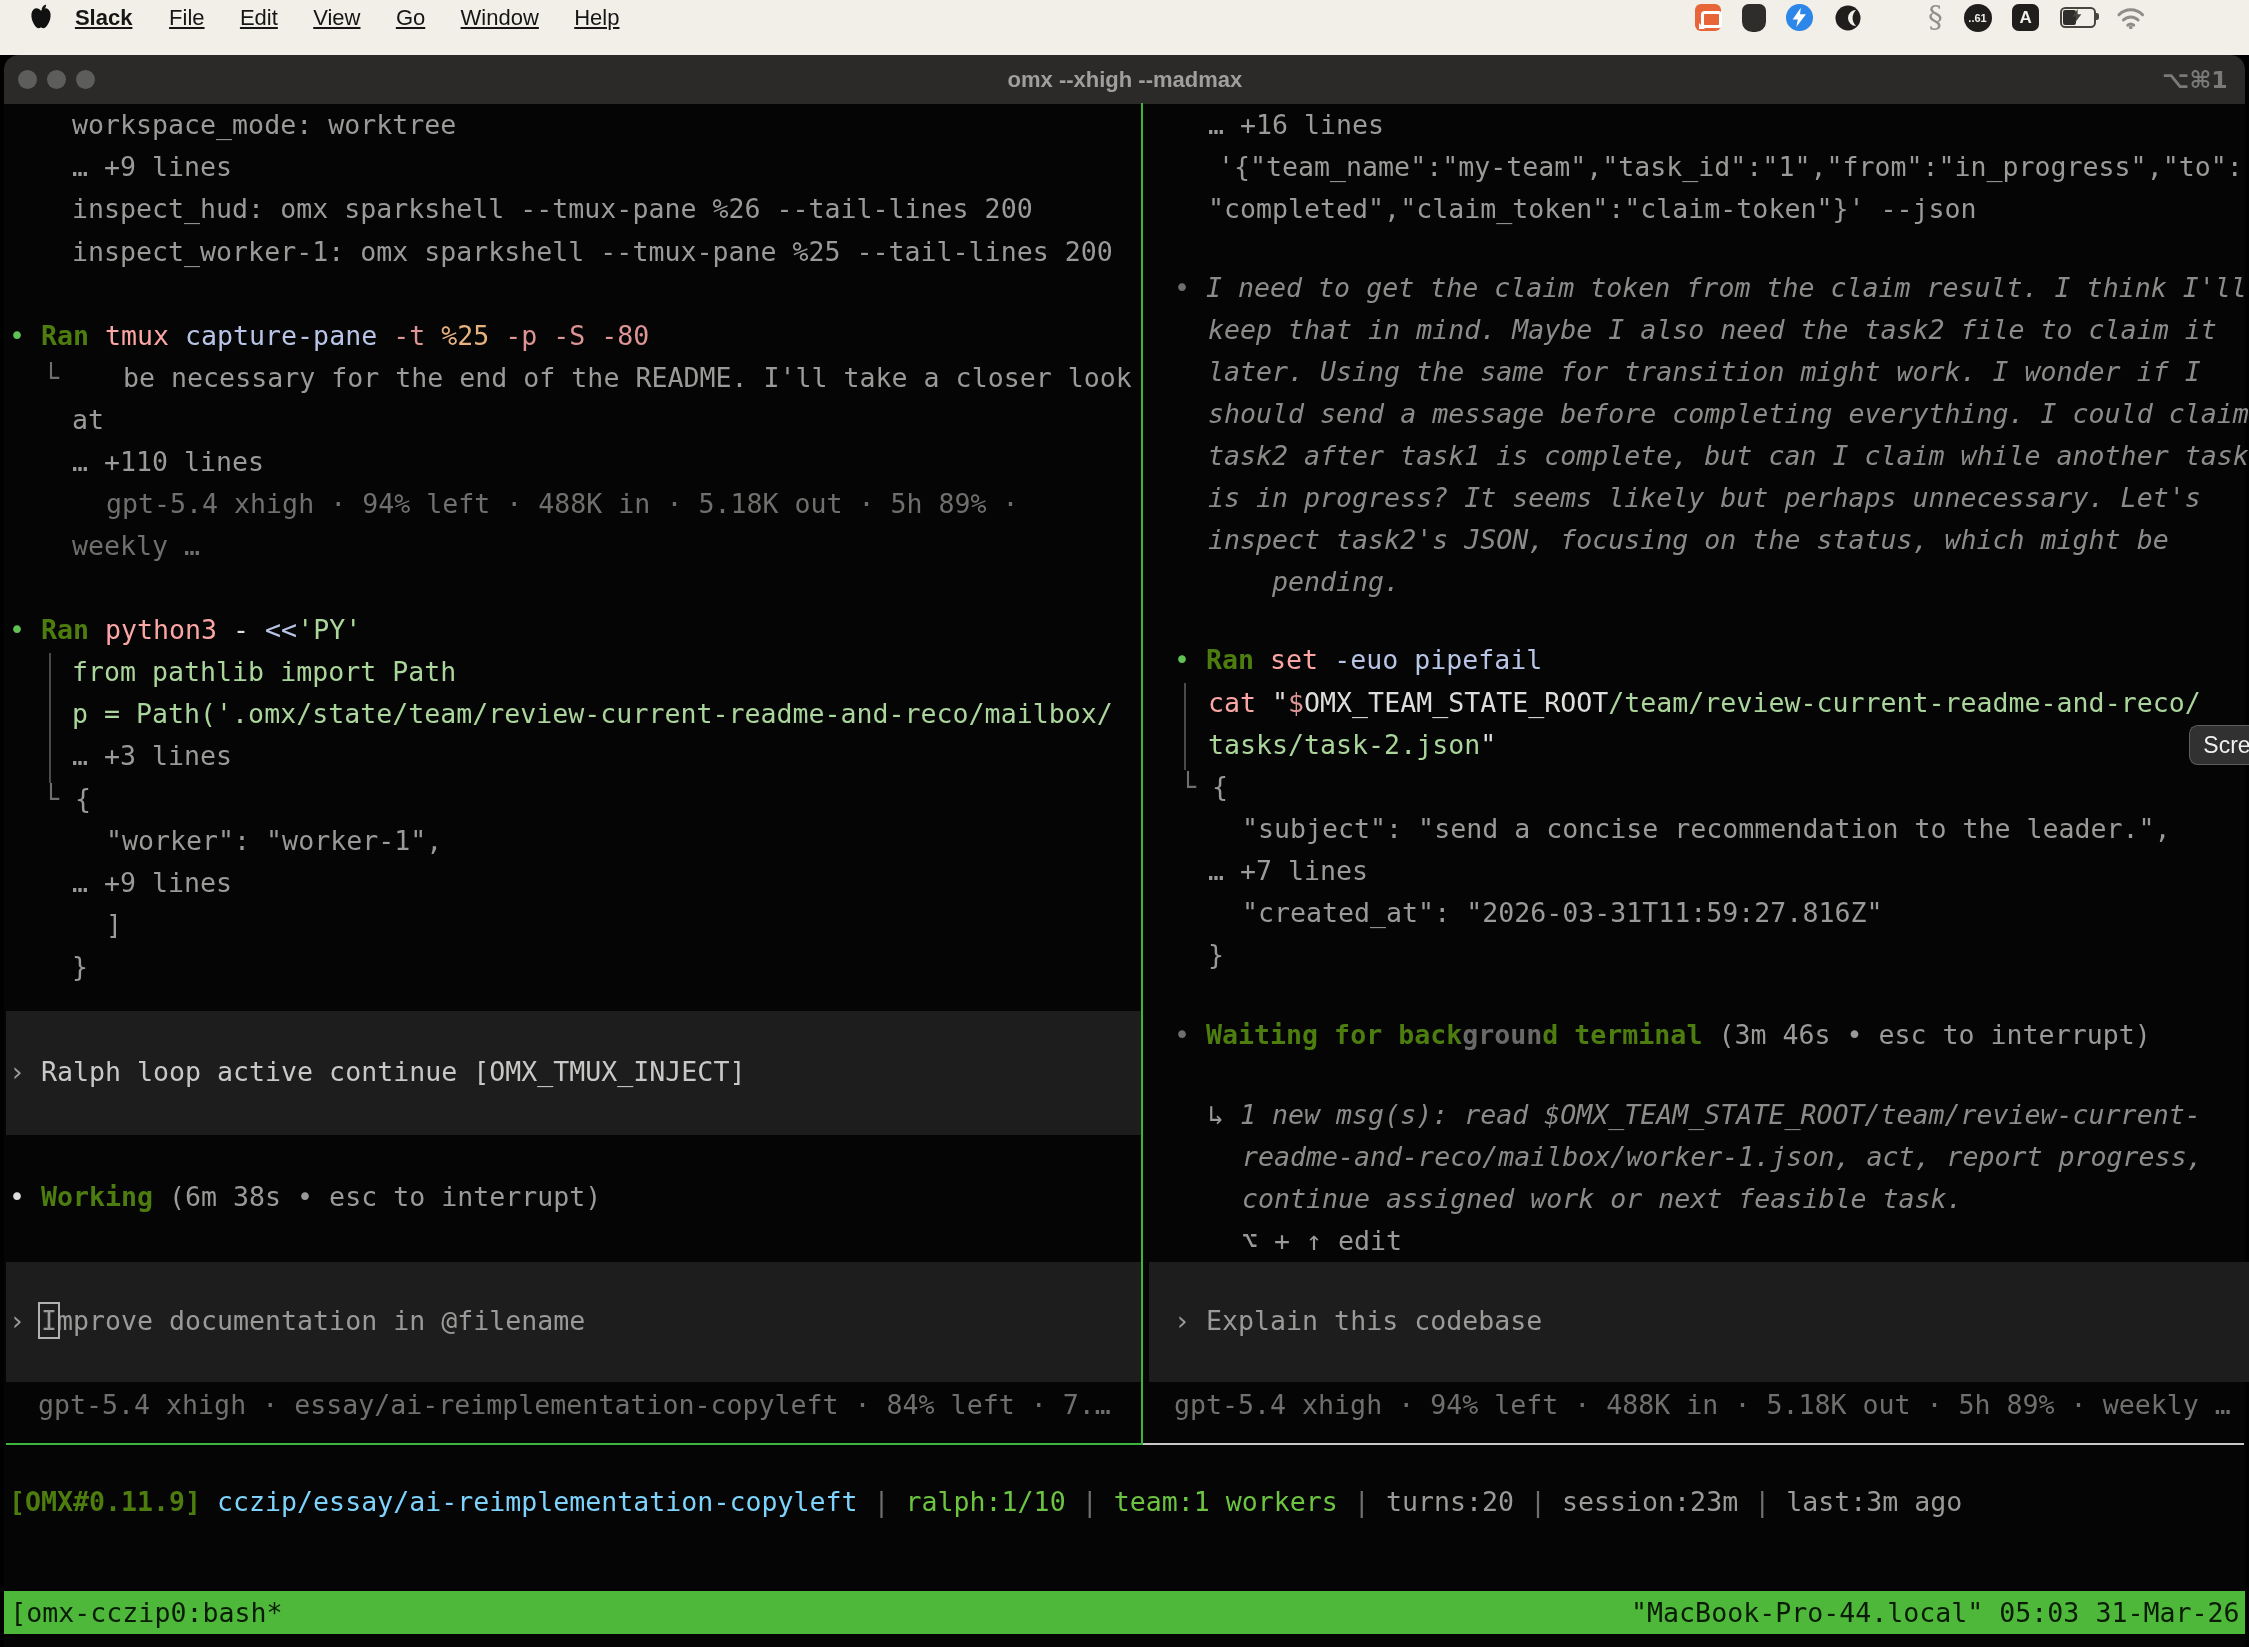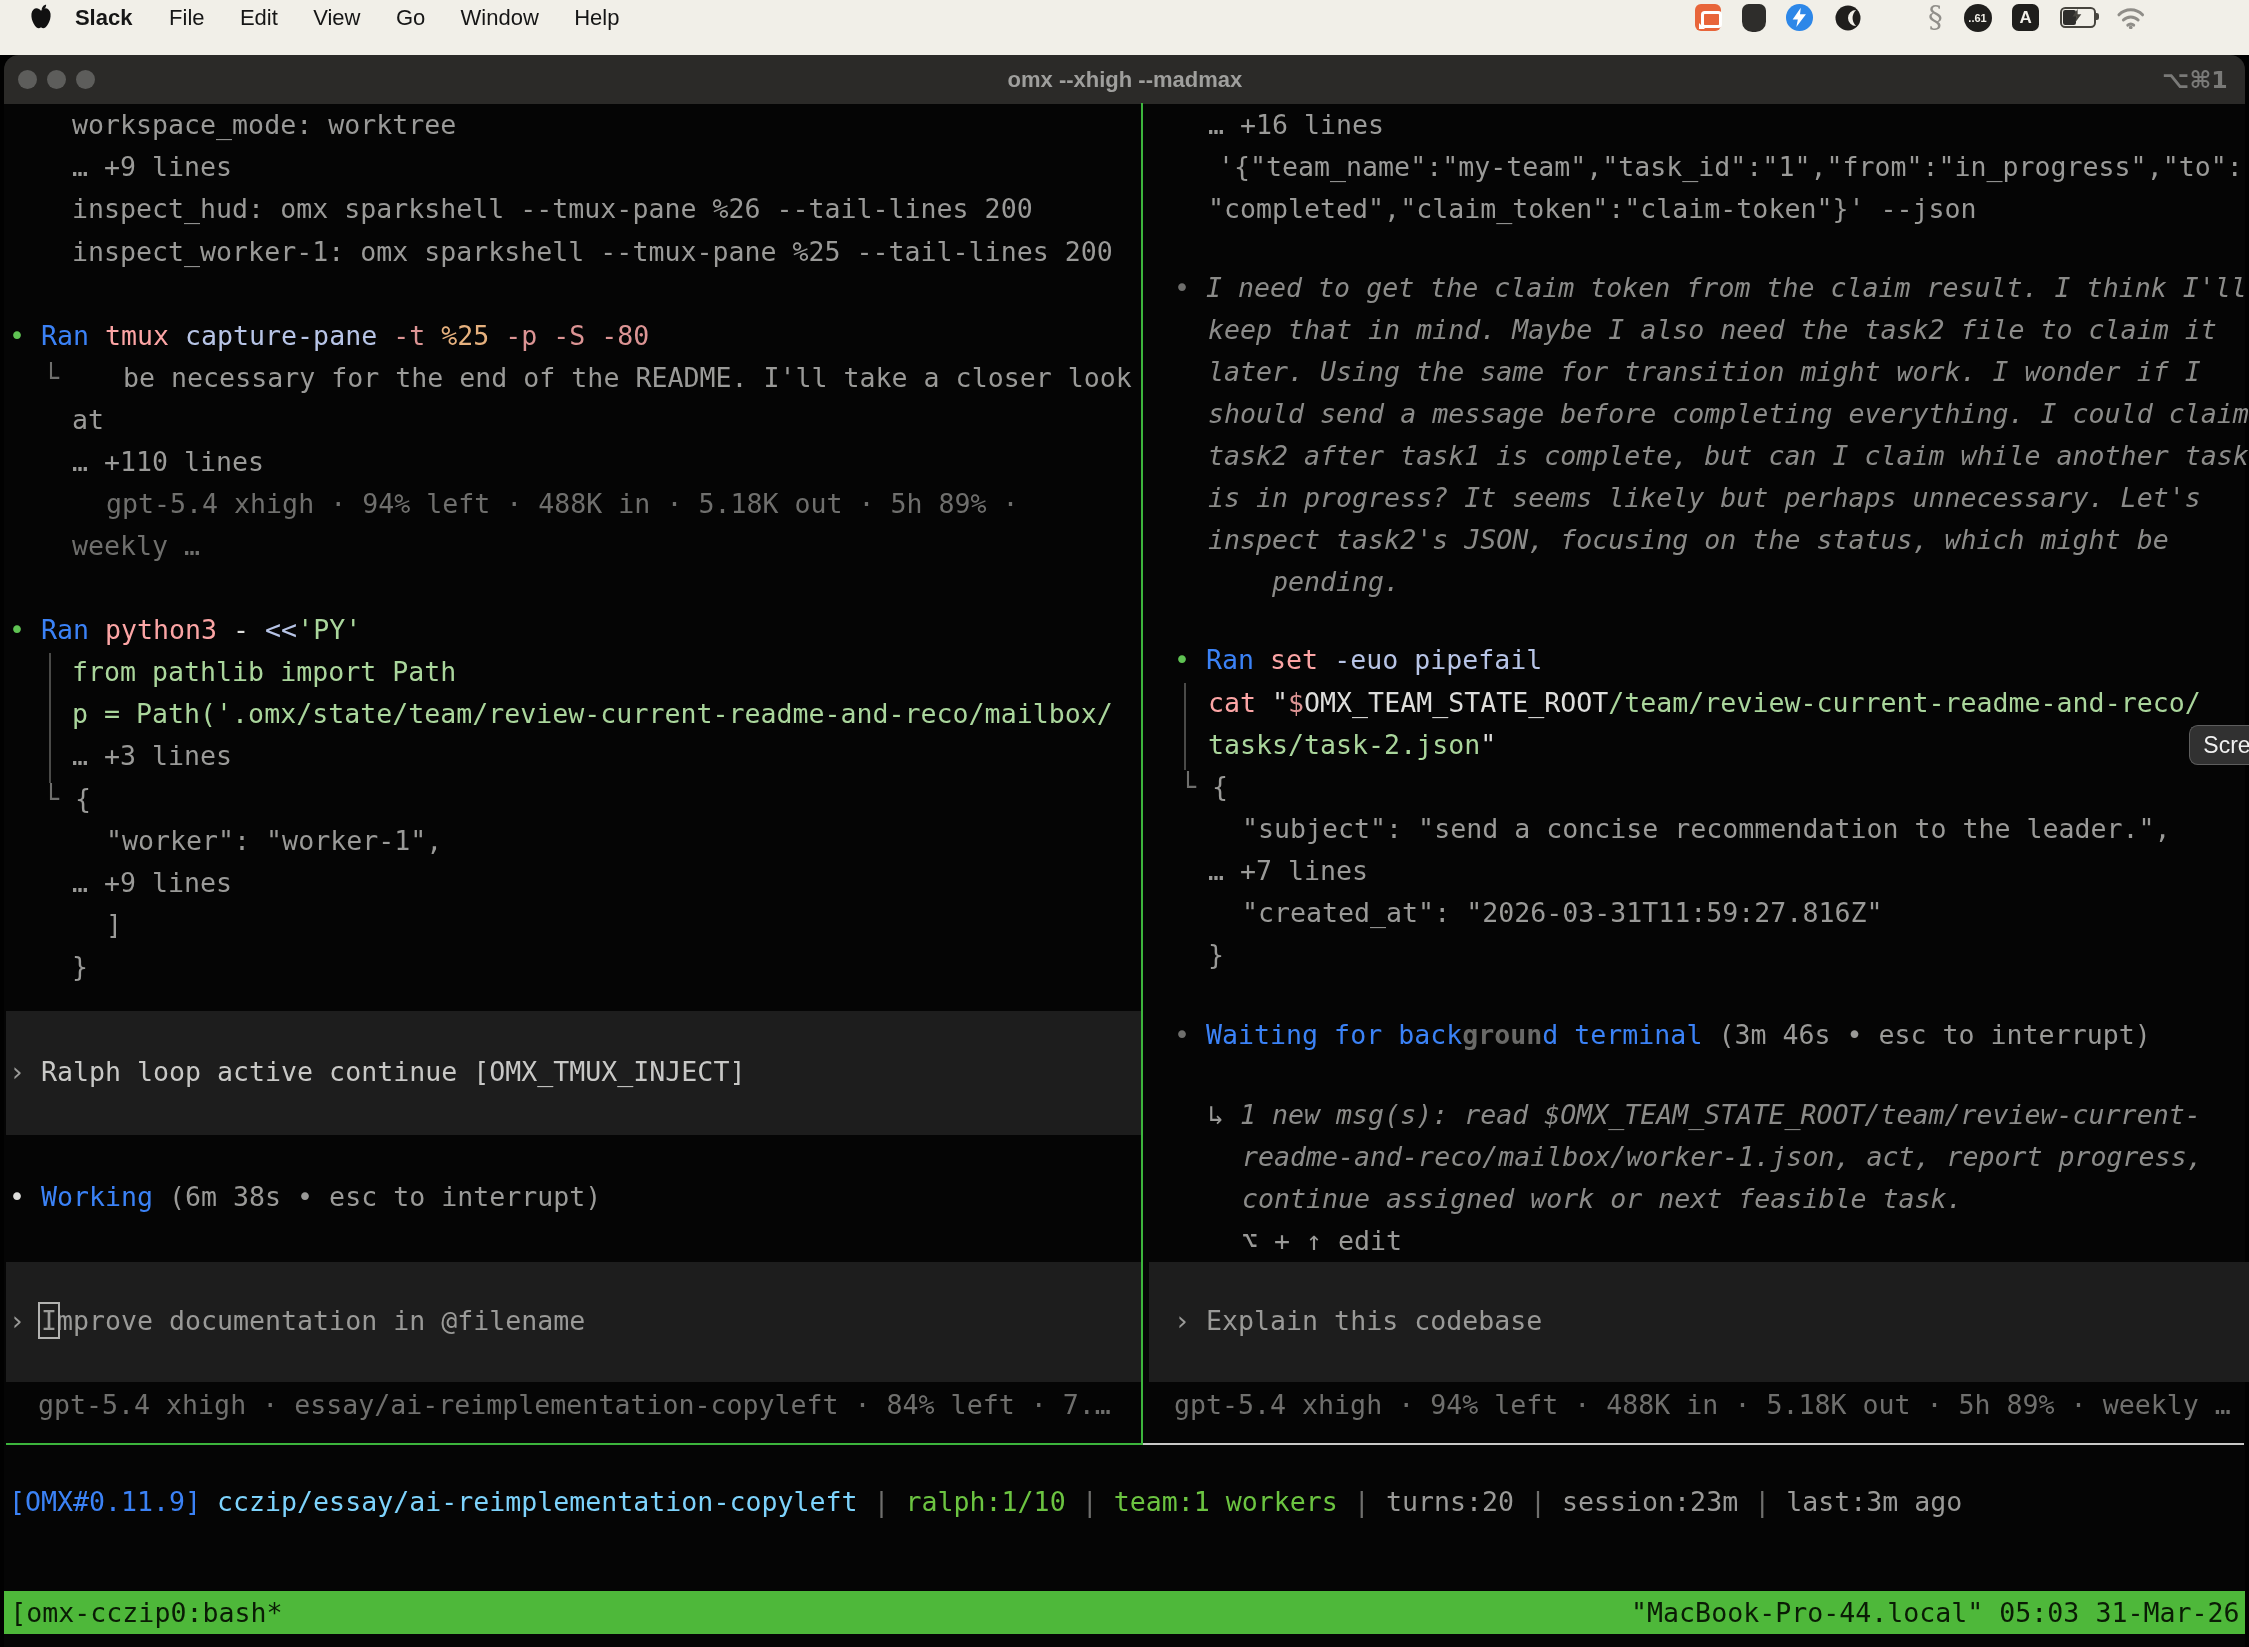--- a/index.html
+++ b/index.html
@@ -1,21 +1,21 @@
 <!DOCTYPE html>
 <html style="font-size:11.8px"><head>
 <meta charset="utf-8">
 <style>
   html,body{margin:0;padding:0;background:#000;}
   .screen{position:relative;width:2250px;height:1648px;background:#010101;overflow:hidden;
           font-family:"DejaVu Sans Mono","DejaVu Sans",monospace;}
   
   .menustrip{position:absolute;left:0;top:0;width:2250px;height:55px;background:#f1efe8;}
   .menubar{position:absolute;left:0;top:0;width:2156px;height:35px;display:flex;align-items:center;
-           font-family:"Liberation Sans","DejaVu Sans",sans-serif;font-size:22px;color:#161616;}
+           font-family:"Liberation Sans","DejaVu Sans",sans-serif;font-size:22px;color:#161616;text-decoration:underline;}
   .apple{margin-left:29.5px;margin-right:4.4px;display:flex;align-items:center;}
   .mitem{padding:0 17.7px;}
   .mitem.app{font-weight:bold;padding:0 19px;}
   .micons{position:absolute;right:10.3px;top:0;height:35px;display:flex;align-items:center;gap:20.7px;}
   .icn{display:flex;align-items:center;justify-content:center;}
   .icn-screenshare{width:26.6px;height:26.6px;background:#e8653a;border-radius:5.9px;position:relative;}
   .icn-screenshare .inner{position:absolute;left:5.9px;top:6.6px;width:14.8px;height:11px;border:3px solid #fff;border-radius:3.7px;}
   .icn-screenshare .tail{position:absolute;left:4.4px;bottom:1.5px;width:0;height:0;border-left:6.6px solid #fff;border-top:6.6px solid transparent;}
   .icn-shield{width:23.6px;height:28px;background:#2e2d2b;border-radius:6.6px 6.6px 10.3px 10.3px;display:grid;
               grid-template-columns:repeat(3,4.4px);grid-template-rows:repeat(3,4.4px);gap:2.2px;align-content:center;justify-content:center;}
@@ -39,21 +39,21 @@
   .tl{position:absolute;top:14.8px;width:19px;height:19px;border-radius:50%;background:#5d5d5b;}
   .title{position:absolute;left:0;right:0;top:0;height:49px;display:flex;align-items:center;justify-content:center;
          color:#9f9f9d;font-size:22px;font-family:"Liberation Sans","DejaVu Sans",sans-serif;font-weight:bold;}
   .shortcut{position:absolute;right:17.7px;top:0;height:49px;display:flex;align-items:center;color:#7a7a78;
             font-size:23.6px;font-weight:bold;font-family:"DejaVu Sans",sans-serif;}
   
   #term-layer{position:absolute;left:0;top:0;width:1852px;height:1648px;}
   .tline{position:absolute;font-size:26.6px;line-height:38px;white-space:pre;}
   .box{position:absolute;background:#1d1d1d;}
   .rule{position:absolute;}
-  .w{color:#dededc}.wb{color:#3b82f6;font-weight:normal}.w2{color:#c8c8c6}
+  .w{color:#dededc}.wb{color:#4d7c0f;font-weight:bold}.w2{color:#c8c8c6}
   .g{color:#9a9a98}.dg{color:#6f6f6d}
   .it{color:#8b8b89;font-style:italic}
   .grn{color:#aad69c}.blu{color:#fca5a5}.lbl{color:#b7c4e6}
   .pnk{color:#dc9494}.org{color:#e6b17e}
   .bgrn{color:#5fc353}
   .cyn{color:#7dd3fc}.lime{color:#6cc441}
   .shim{color:#696967;font-weight:bold}
   .cur{color:#9a9a98;outline:2.2px solid #b2b2b0;outline-offset:1.5px;}
   
   .tmuxbar{position:absolute;left:4.4px;top:1591px;width:2241px;height:43px;background:#4eb83a;

